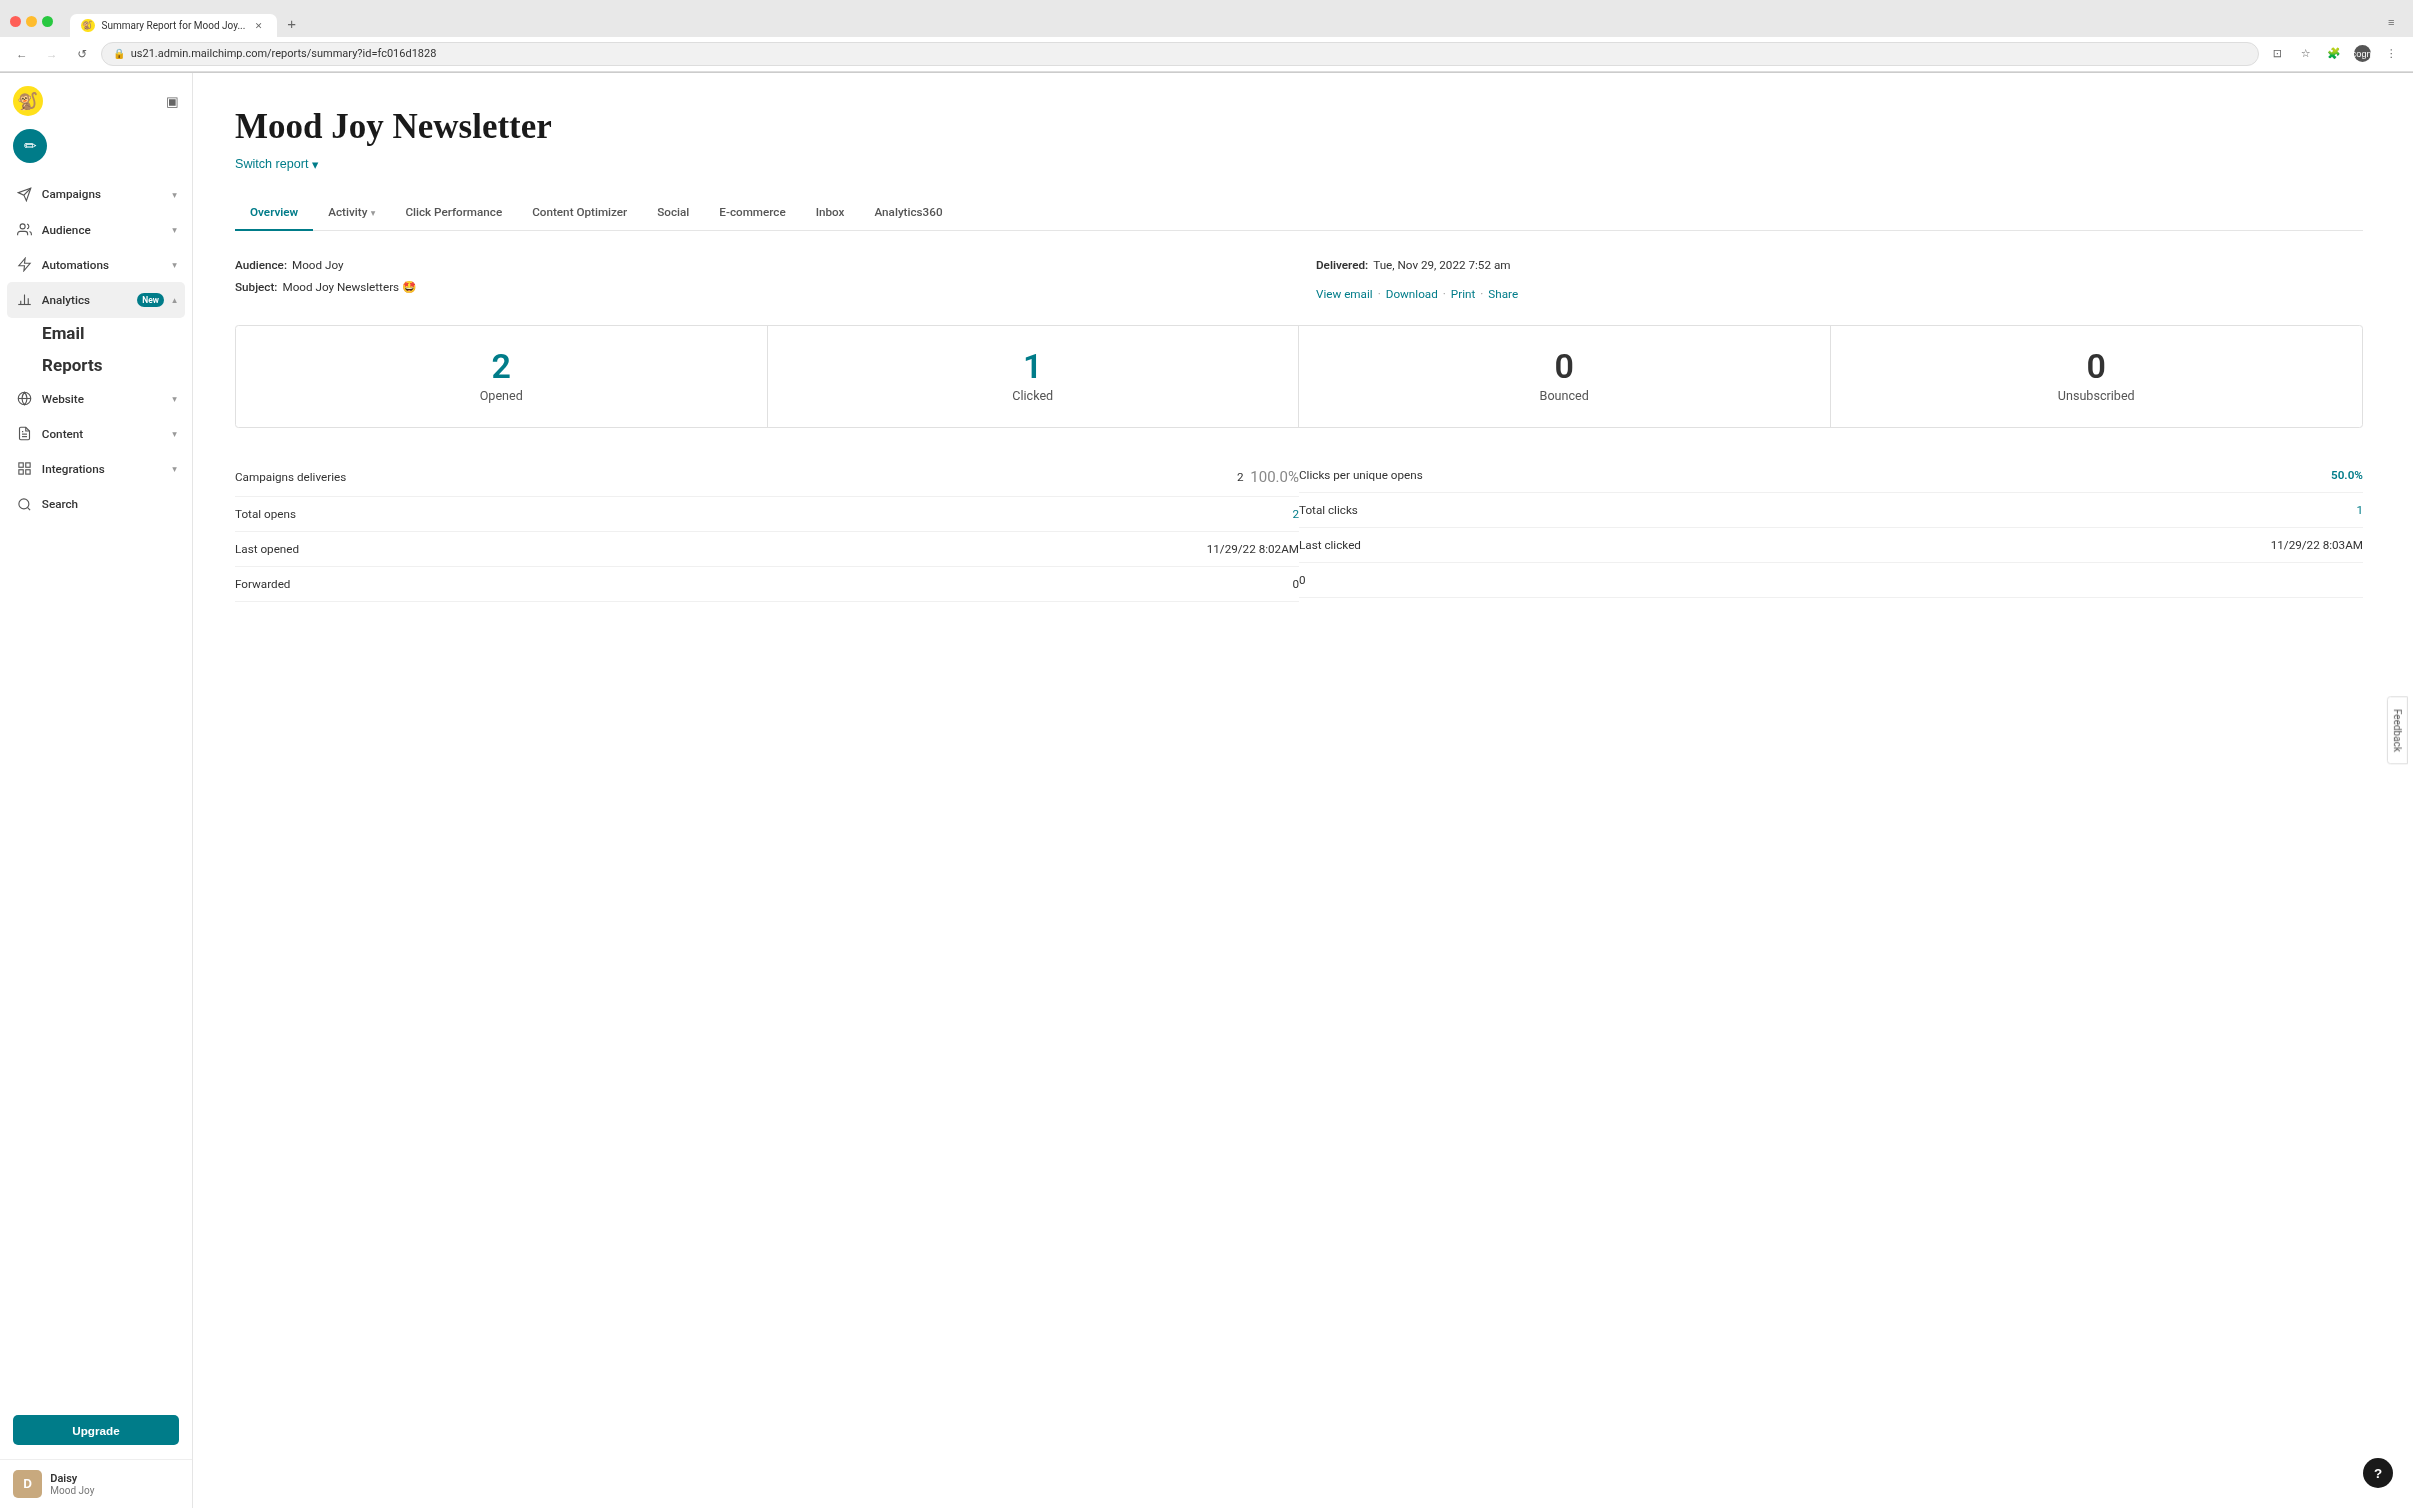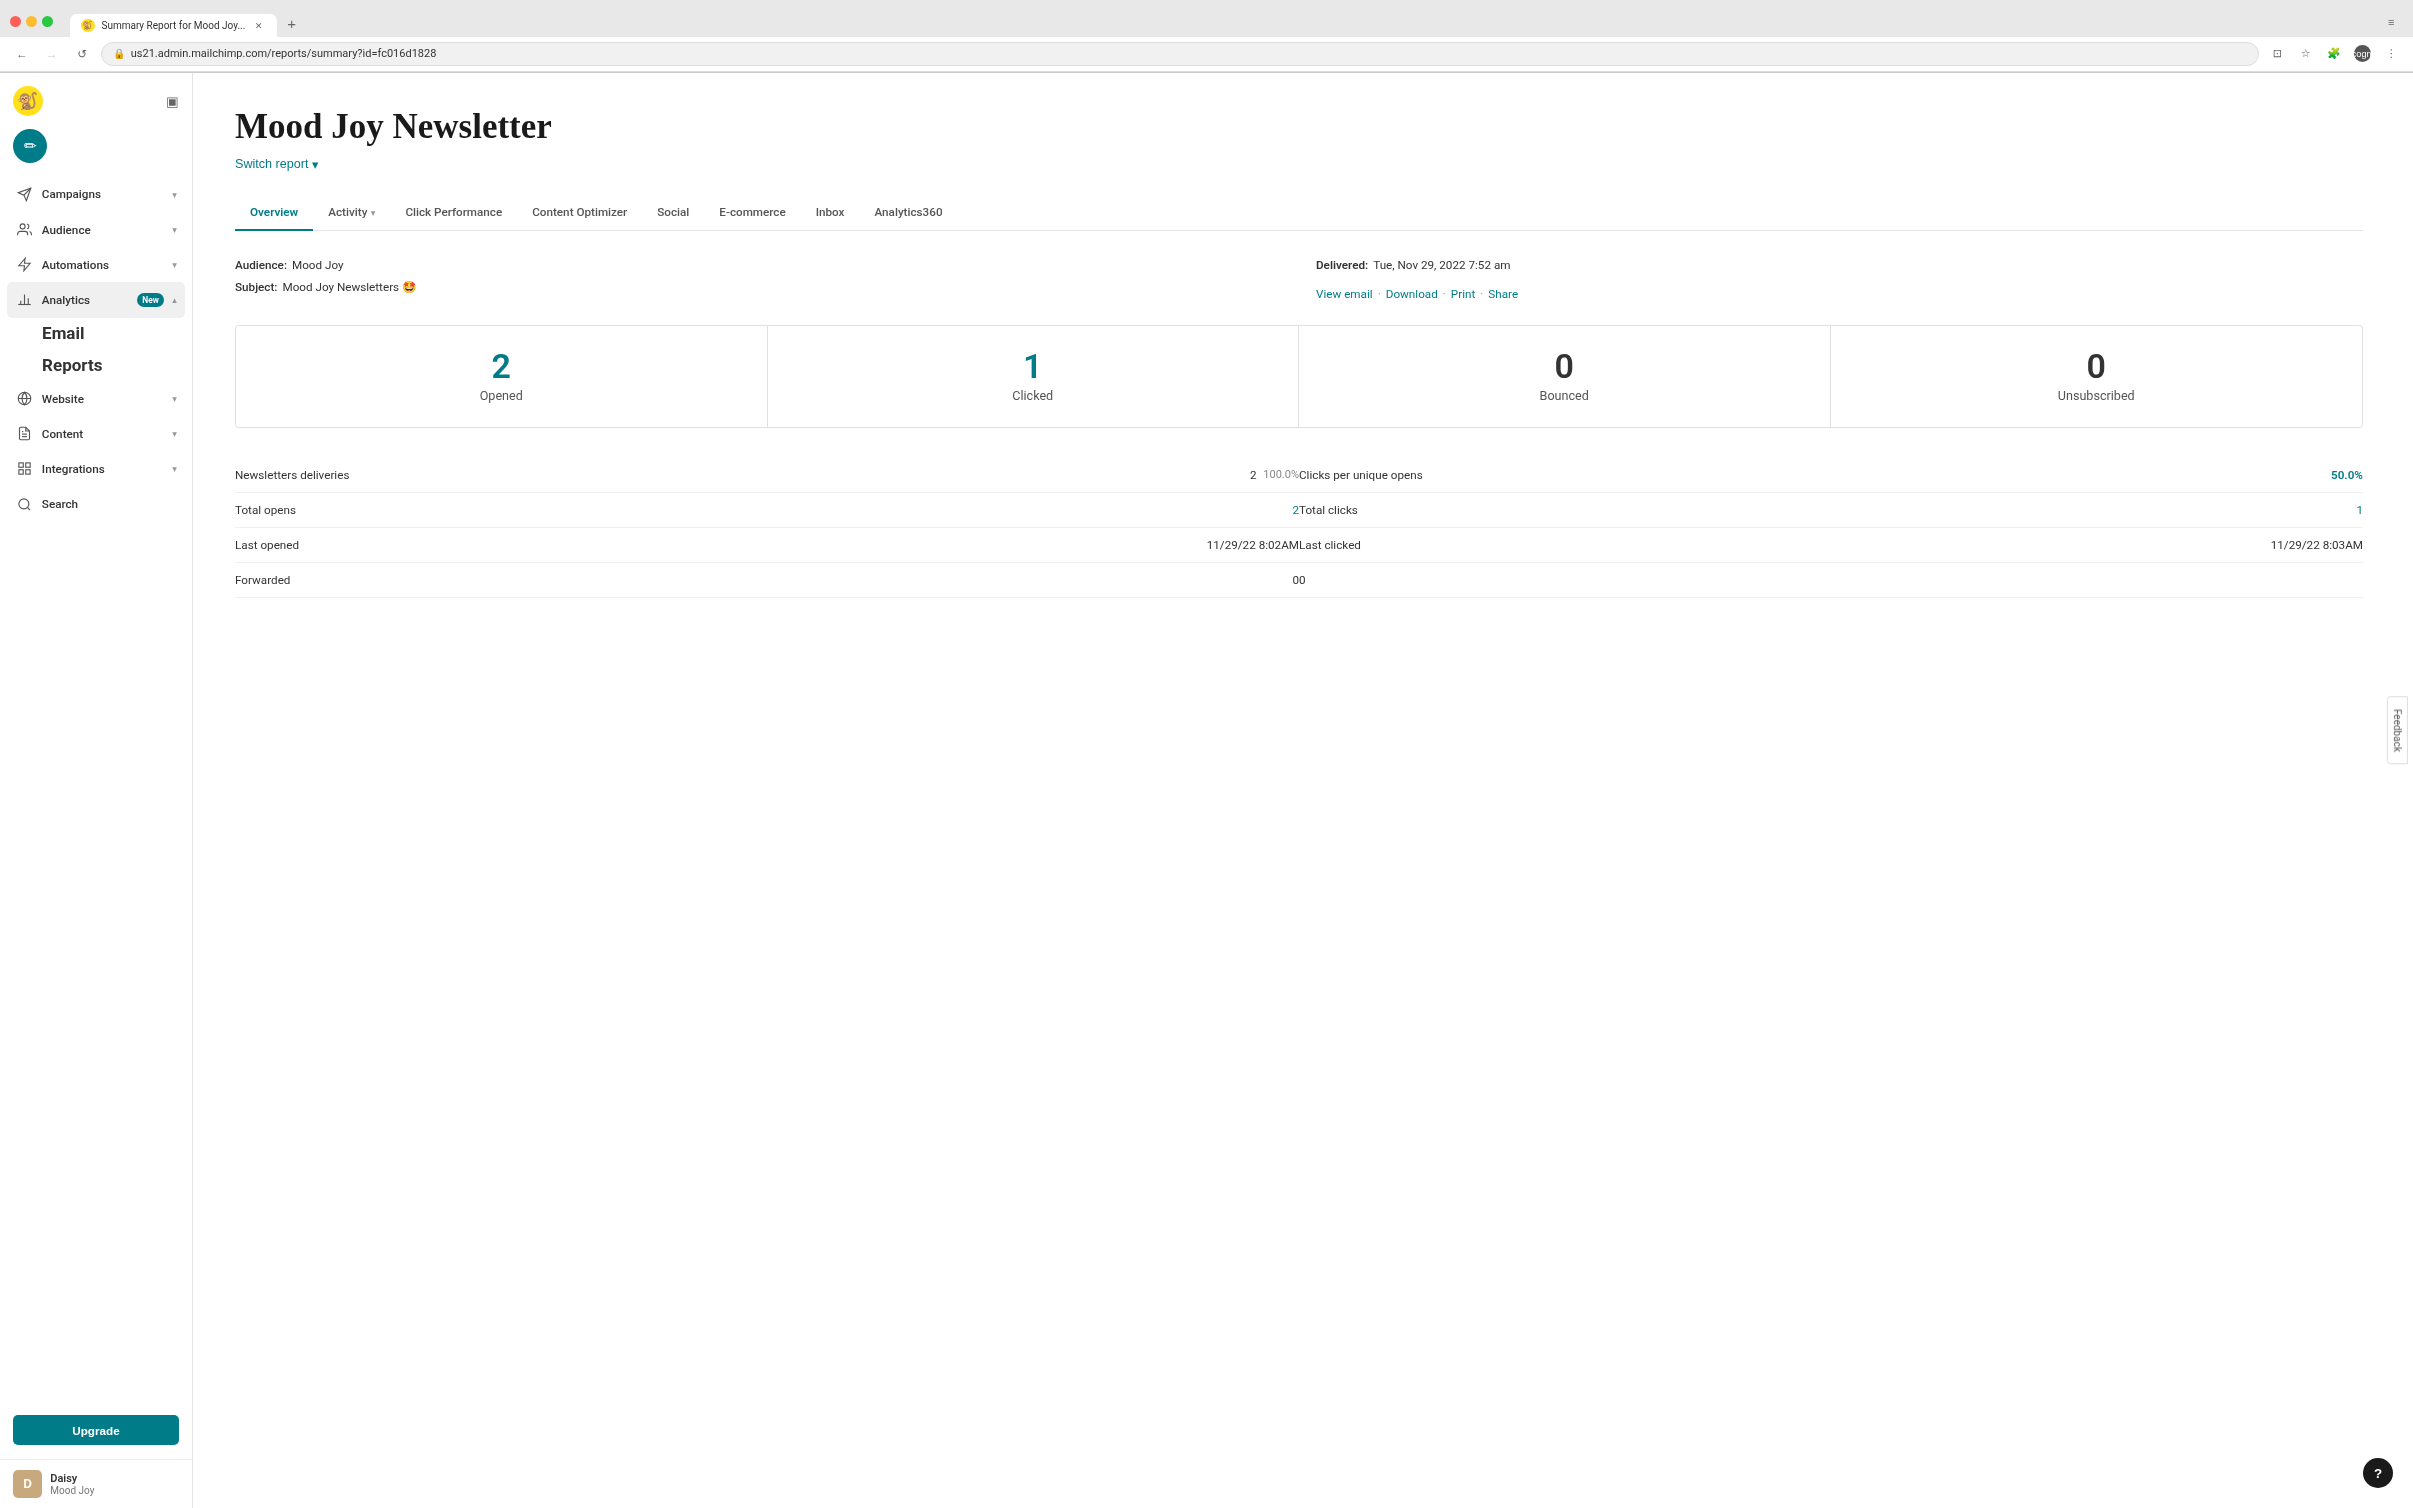--- a/index.html
+++ b/index.html
@@ -371,21 +371,21 @@
       border-bottom: 0.8px solid #f0f0f0;
     }
     .metric-name { font-size: 11.7px; color: #333; flex: 1; }
     .metric-value {
       font-size: 11.7px;
       color: #333;
       font-weight: 400;
     }
     .metric-value.teal { color: #007c89; font-weight: 600; }
     .metric-value.blue { color: #007c89; }
-    .metric-sub-value { font-size: 11px; color: #888; margin-left: 6.7px; }
+    .metric-sub-value { font-size: 15px; color: #888; margin-left: 6.7px; }
 
     
     .help-btn {
       position: fixed;
       bottom: 20px;
       right: 20px;
       background: #1a1a1a;
       color: #fff;
       width: 30px; height: 30px;
       border-radius: 50%;
@@ -642,21 +642,21 @@
       </div>
       <div class="stat-box">
         <div class="stat-number zero">0</div>
         <div class="stat-label">Unsubscribed</div>
       </div>
     </div>
 
     <div class="metrics-grid">
       <div class="metrics-col">
         <div class="metric-row">
-          <span class="metric-name">Newsletters deliveries</span>
+          <span class="metric-name">Campaigns deliveries</span>
           <span class="metric-value">2</span>
           <span class="metric-sub-value">100.0%</span>
         </div>
         <div class="metric-row">
           <span class="metric-name">Total opens</span>
           <span class="metric-value blue">2</span>
         </div>
         <div class="metric-row">
           <span class="metric-name">Last opened</span>
           <span class="metric-value">11/29/22 8:02AM</span>

